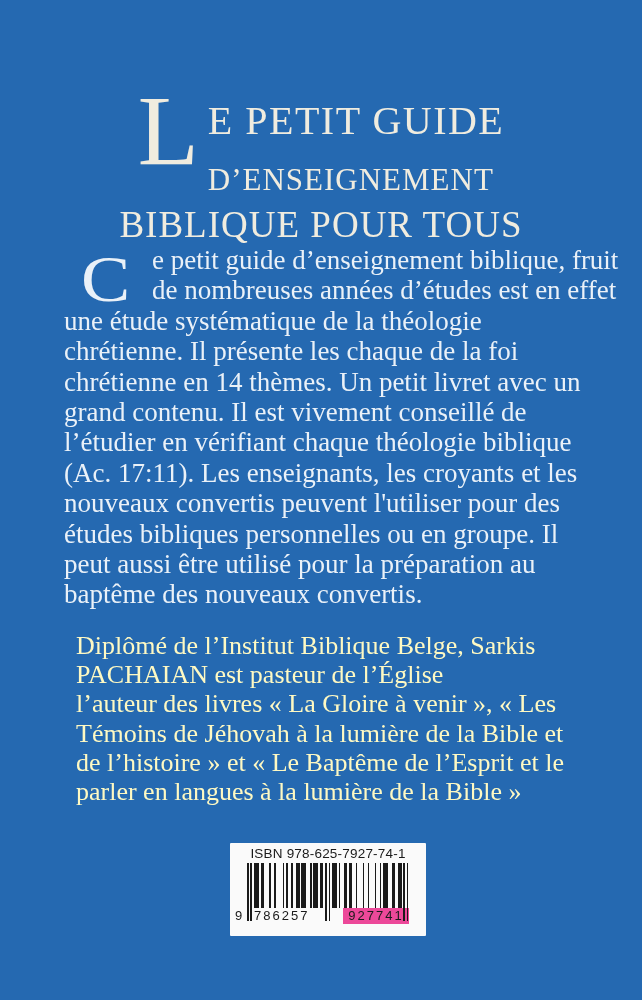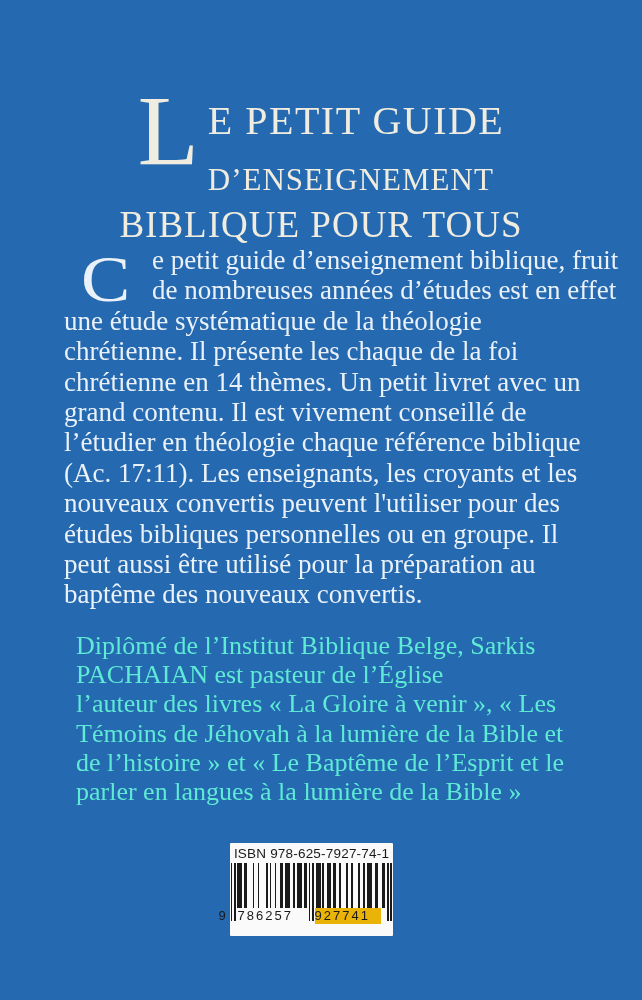--- a/index.html
+++ b/index.html
@@ -32,44 +32,44 @@
     position:absolute;left:17px;top:1px;
     font-size:66px;line-height:1;
     transform:scaleX(1.12);transform-origin:left top;
   }
   .dline{white-space:nowrap;}
   .dline.indent{padding-left:88px;}
 
   
   .bio{
     position:absolute;left:76px;top:631px;width:540px;
-    color:#5eead4;font-size:26px;line-height:29.2px;
+    color:#fef9c3;font-size:26px;line-height:29.2px;
   }
   .bline{white-space:nowrap;}
 
   
   .barcode-box{
-    position:absolute;left:230px;top:843px;width:163px;height:93px;
+    position:absolute;left:230px;top:843px;width:196px;height:93px;
     background:#fafafa;border-radius:1px;
     display:flex;flex-direction:column;align-items:center;
     font-family:"Liberation Sans","DejaVu Sans",sans-serif;
   }
   .isbn-label{
     color:#1a1a1a;font-size:13.5px;line-height:14px;margin-top:4px;
     letter-spacing:0.2px;white-space:nowrap;
   }
   .bars-wrap{position:relative;width:162px;height:70px;margin-top:2px;}
   .bar{position:absolute;top:0;background:#1a1a1a;}
   .ean-digits{
     position:absolute;top:45px;left:-12px;width:190px;height:16px;
     color:#1a1a1a;font-size:13px;line-height:16px;
   }
   .ean-first{position:absolute;left:0;top:0;}
   .ean-left{position:absolute;left:19px;width:66px;top:0;text-align:left;letter-spacing:2px;background:#fafafa;}
-  .ean-right{position:absolute;left:96px;width:66px;top:0;text-align:left;letter-spacing:2px;background:#eab308;}
+  .ean-right{position:absolute;left:108px;width:66px;top:0;text-align:center;letter-spacing:2px;background:#ec4899;}
 </style>
 </head>
 <body>
 
 <div class="cover">
 
   <div class="title-block">
     <div class="title-row">
       <span class="drop-l">L</span>
       <span class="title-col">
@@ -81,21 +81,21 @@
   </div>
 
   <div class="description">
     <span class="drop-c">C</span>
     <div class="dline indent">e petit guide d’enseignement biblique, fruit</div>
     <div class="dline indent">de nombreuses années d’études est en effet</div>
     <div class="dline">une étude systématique de la théologie</div>
     <div class="dline">chrétienne. Il présente les chaque de la foi</div>
     <div class="dline">chrétienne en 14 thèmes. Un petit livret avec un</div>
     <div class="dline">grand contenu. Il est vivement conseillé de</div>
-    <div class="dline">l’étudier en théologie chaque référence biblique</div>
+    <div class="dline">l’étudier en vérifiant chaque théologie biblique</div>
     <div class="dline">(Ac. 17:11). Les enseignants, les croyants et les</div>
     <div class="dline">nouveaux convertis peuvent l'utiliser pour des</div>
     <div class="dline">études bibliques personnelles ou en groupe. Il</div>
     <div class="dline">peut aussi être utilisé pour la préparation au</div>
     <div class="dline">baptême des nouveaux convertis.</div>
   </div>
 
   <div class="bio">
     <div class="bline">Diplômé de l’Institut Biblique Belge, Sarkis</div>
     <div class="bline">PACHAIAN est pasteur de l’Église</div>

